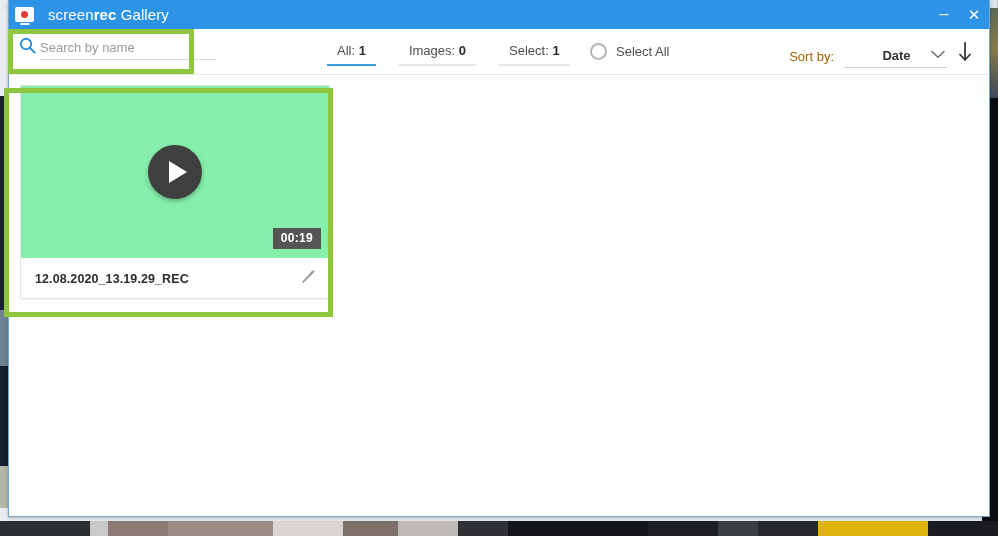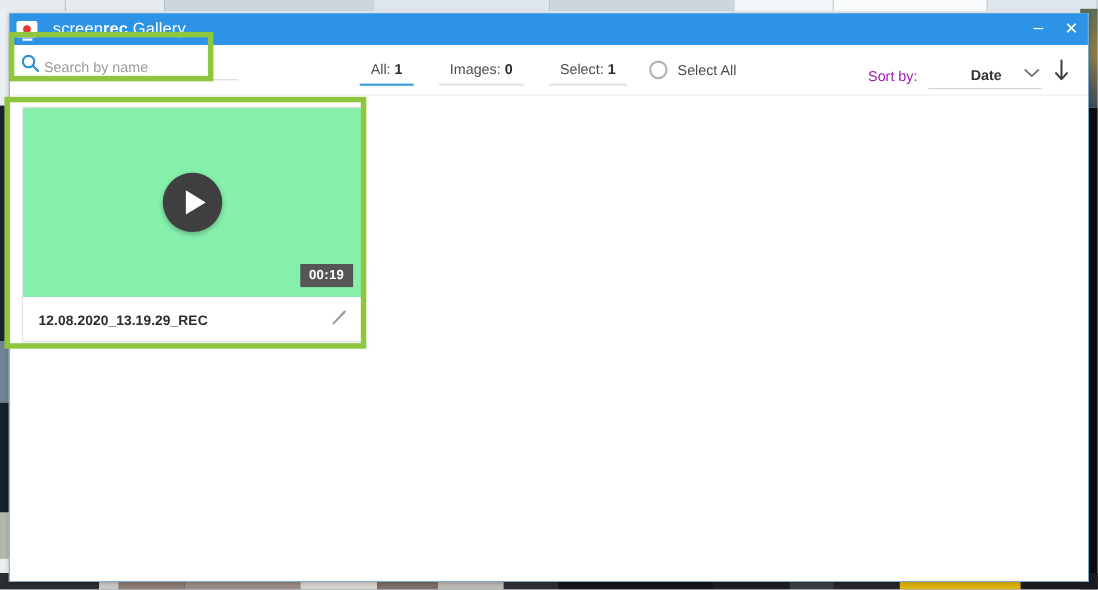--- a/index.html
+++ b/index.html
@@ -96,21 +96,21 @@
   .bgb {
     position: absolute;
     bottom: 0;
     height: 15px;
   }
 
   
   .window {
     position: absolute;
     left: 8px;
-    top: 12px;
+    top: 0;
     width: 982px;
     height: 517px;
     background: #ffffff;
     border: 1px solid #7aa7c7;
     border-top: none;
     box-shadow: 0 1px 4px rgba(0,0,0,.25);
   }
 
   
   .titlebar {
@@ -251,21 +251,21 @@
   .select-all-label { font-size: 13px; color: #4d4d4d; }
 
   .sortby {
     position: absolute;
     right: 16px;
     top: 12px;
     display: flex;
     align-items: flex-end;
     gap: 10px;
   }
-  .sortby-label { font-size: 13px; color: #a21caf; padding-bottom: 4px; text-align: center; }
+  .sortby-label { font-size: 13px; color: #a16207; padding-bottom: 4px; text-align: center; }
   .sortby-select {
     position: relative;
     width: 103px;
     border-bottom: 1px solid #d2d2d2;
     padding: 0 0 4px 2px;
     display: flex;
     align-items: center;
     cursor: default;
     justify-content: center;
   }

